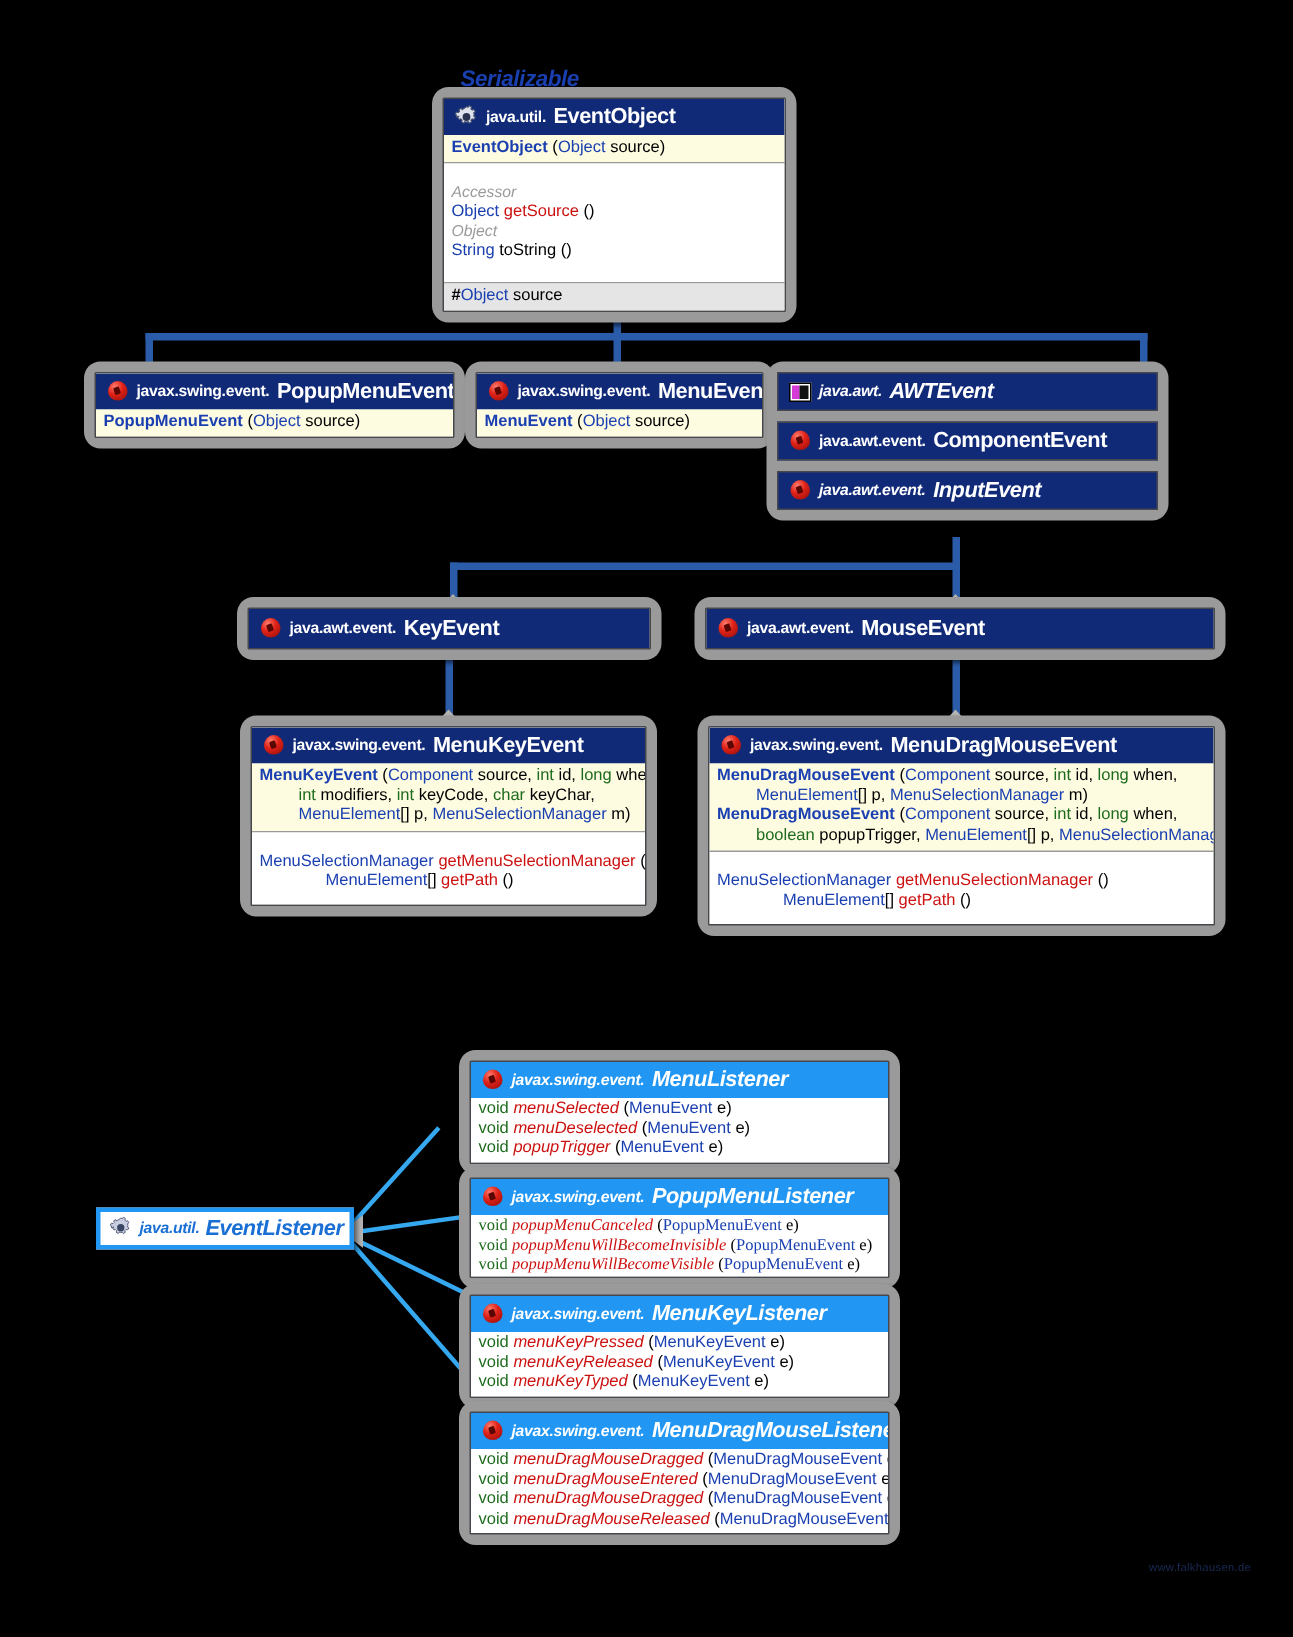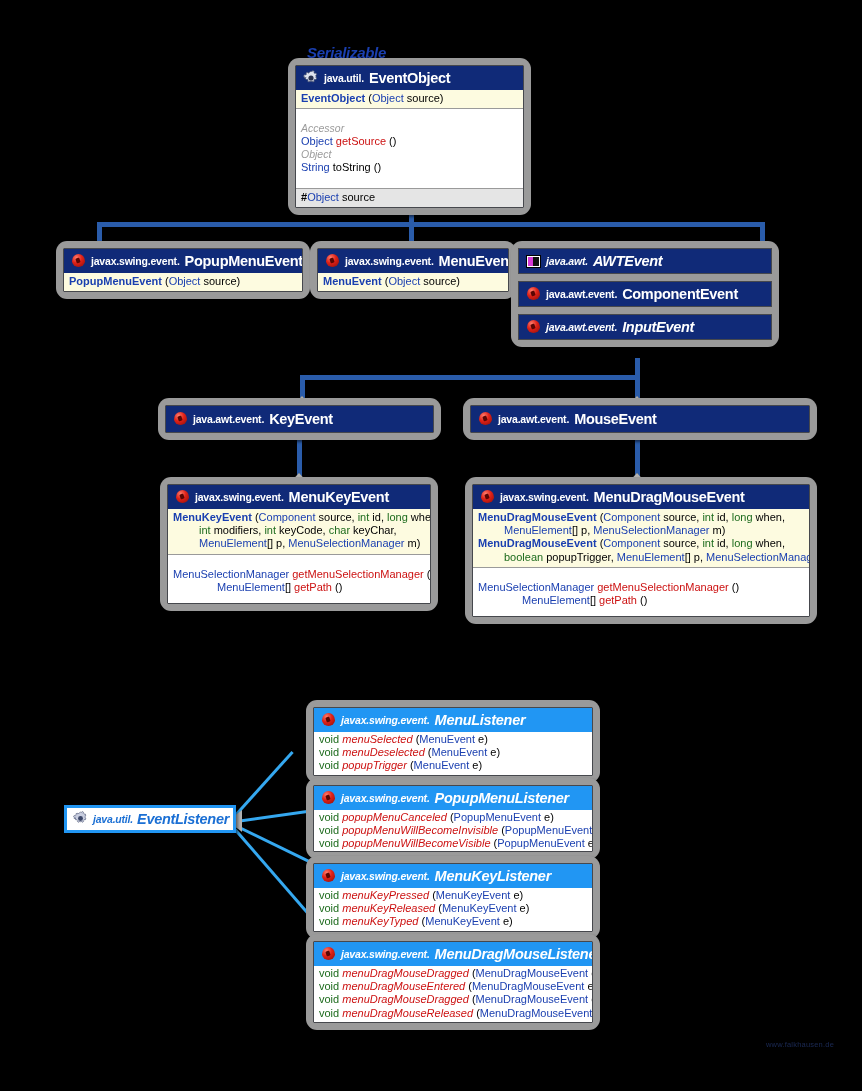--- a/index.html
+++ b/index.html
@@ -282,21 +282,21 @@
     </div>
   </div>
 
   <div class="uml" style="left:306px;top:778px;width:294px;">
     <div class="inner" style="background:#fff;">
       <div class="hdr iface">
         <span class="ico-bean"></span>
         <span class="pkg ital">javax.swing.event.</span>
         <span class="cname ital">PopupMenuListener</span>
       </div>
-      <div class="comp meth" style="padding:1px 5px 0 5px;">
+      <div class="comp meth" style="padding:1px 5px 0 5px;font-family:Liberation Serif, serif;">
         <div class="row"><span class="v">void</span><span>   </span><span class="mi">popupMenuCanceled</span><span> (</span><span class="t">PopupMenuEvent</span><span> e)</span></div>
         <div class="row"><span class="v">void</span><span>   </span><span class="mi">popupMenuWillBecomeInvisible</span><span> (</span><span class="t">PopupMenuEvent</span><span> e)</span></div>
         <div class="row"><span class="v">void</span><span>   </span><span class="mi">popupMenuWillBecomeVisible</span><span> (</span><span class="t">PopupMenuEvent</span><span>  e)</span></div>
       </div>
     </div>
   </div>
 
   <div class="uml" style="left:306px;top:856px;width:294px;">
     <div class="inner" style="background:#fff;">
       <div class="hdr iface">

